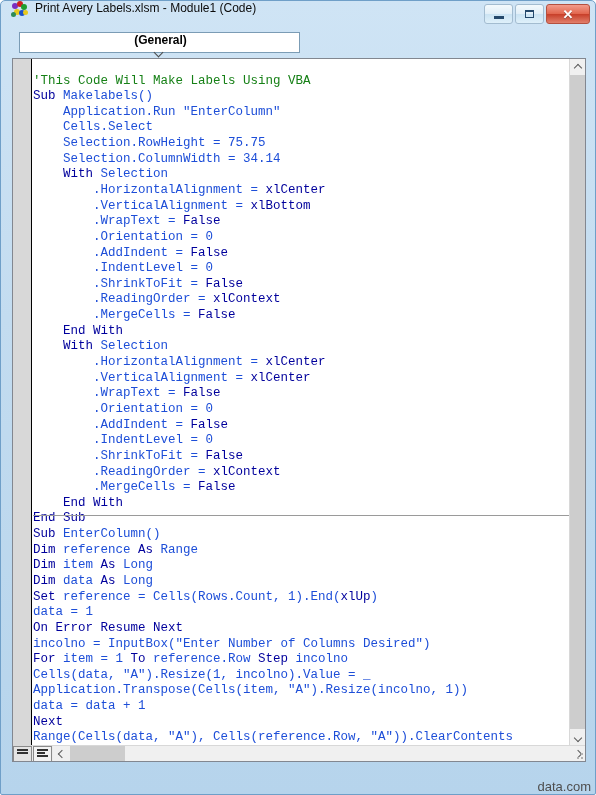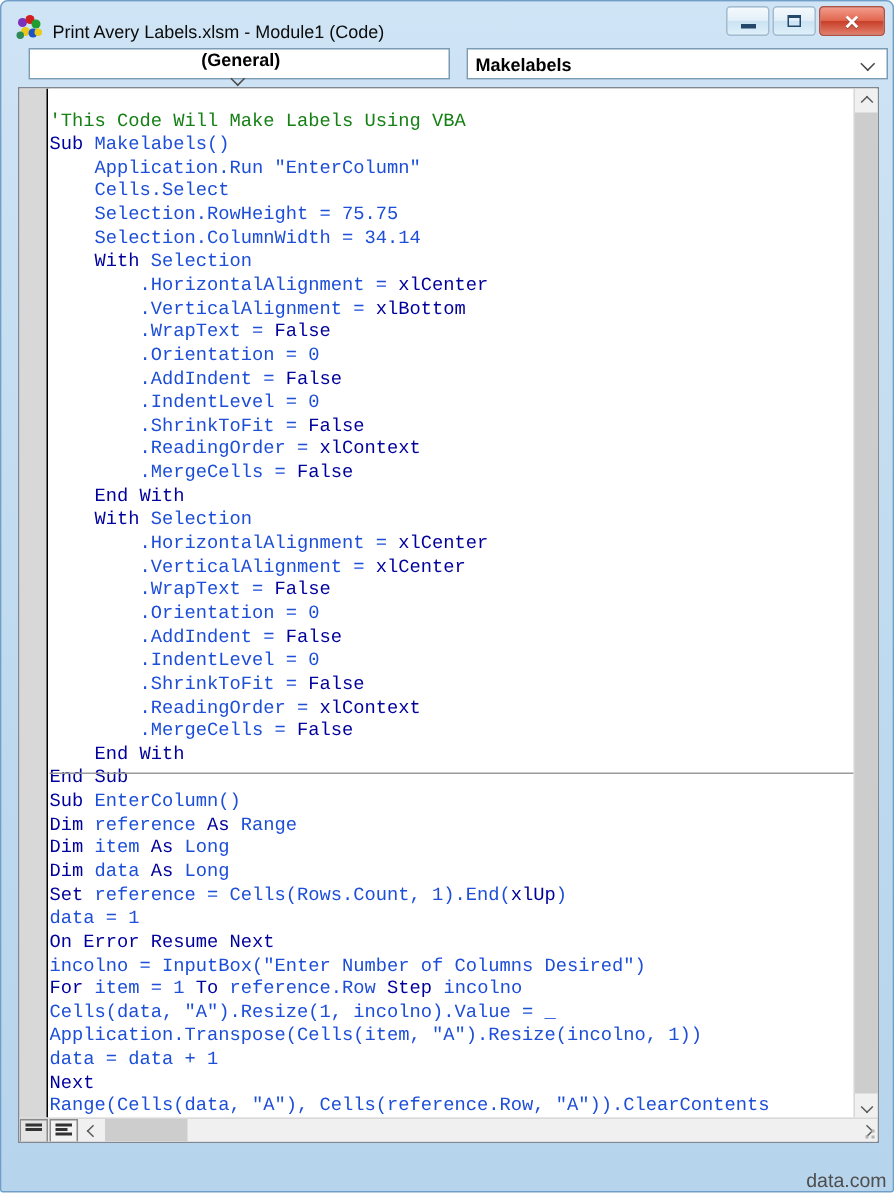--- a/index.html
+++ b/index.html
@@ -31,21 +31,21 @@
     left: 4px; top: 0; right: 4px; bottom: 4px;
   }
 
   
   #titlebar {
     position: absolute;
     left: 0; top: 0;
     width: 588px;
     height: 27px;
     display: flex;
-    align-items: flex-end;
+    align-items: flex-start;
     padding-left: 6px;
     box-sizing: border-box;
   }
   #app-icon {
     width: 18px; height: 18px;
     margin-right: 6px;
     position: relative;
     flex: 0 0 auto;
   }
   #app-icon i {
@@ -386,24 +386,20 @@
         </div>
         <div class="win-btn close">
           <span class="glyph-close">✕</span>
         </div>
       </div>
     </div>
 
     <div id="dropdown-row">
       <div class="combo" id="combo-object">
         <span class="combo-text">(General)</span>
-        <span class="chev"></span>
-      </div>
-      <div class="combo" id="combo-proc">
-        <span class="combo-text">Makelabels</span>
         <span class="chev"></span>
       </div>
     </div>
 
     <div id="code-pane">
       <div id="margin-indicator"></div>
 
       <div id="code-surface">
         <pre id="code-lines"><span class="ln"><span class="cmt">'This Code Will Make Labels Using VBA</span></span><span class="ln"><span class="kw">Sub </span><span class="tx">Makelabels()</span></span><span class="ln"><span class="tx">    Application.Run "EnterColumn"</span></span><span class="ln"><span class="tx">    Cells.Select</span></span><span class="ln"><span class="tx">    Selection.RowHeight = 75.75</span></span><span class="ln"><span class="tx">    Selection.ColumnWidth = 34.14</span></span><span class="ln"><span class="tx">    </span><span class="kw">With </span><span class="tx">Selection</span></span><span class="ln"><span class="tx">        .HorizontalAlignment = </span><span class="kw">xlCenter</span></span><span class="ln"><span class="tx">        .VerticalAlignment = </span><span class="kw">xlBottom</span></span><span class="ln"><span class="tx">        .WrapText = </span><span class="kw">False</span></span><span class="ln"><span class="tx">        .Orientation = 0</span></span><span class="ln"><span class="tx">        .AddIndent = </span><span class="kw">False</span></span><span class="ln"><span class="tx">        .IndentLevel = 0</span></span><span class="ln"><span class="tx">        .ShrinkToFit = </span><span class="kw">False</span></span><span class="ln"><span class="tx">        .ReadingOrder = </span><span class="kw">xlContext</span></span><span class="ln"><span class="tx">        .MergeCells = </span><span class="kw">False</span></span><span class="ln"><span class="tx">    </span><span class="kw">End With</span></span><span class="ln"><span class="tx">    </span><span class="kw">With </span><span class="tx">Selection</span></span><span class="ln"><span class="tx">        .HorizontalAlignment = </span><span class="kw">xlCenter</span></span><span class="ln"><span class="tx">        .VerticalAlignment = </span><span class="kw">xlCenter</span></span><span class="ln"><span class="tx">        .WrapText = </span><span class="kw">False</span></span><span class="ln"><span class="tx">        .Orientation = 0</span></span><span class="ln"><span class="tx">        .AddIndent = </span><span class="kw">False</span></span><span class="ln"><span class="tx">        .IndentLevel = 0</span></span><span class="ln"><span class="tx">        .ShrinkToFit = </span><span class="kw">False</span></span><span class="ln"><span class="tx">        .ReadingOrder = </span><span class="kw">xlContext</span></span><span class="ln"><span class="tx">        .MergeCells = </span><span class="kw">False</span></span><span class="ln"><span class="tx">    </span><span class="kw">End With</span></span><span class="ln"><span class="kw">End Sub</span></span><span class="ln"><span class="kw">Sub </span><span class="tx">EnterColumn()</span></span><span class="ln"><span class="kw">Dim </span><span class="tx">reference </span><span class="kw">As </span><span class="tx">Range</span></span><span class="ln"><span class="kw">Dim </span><span class="tx">item </span><span class="kw">As </span><span class="tx">Long</span></span><span class="ln"><span class="kw">Dim </span><span class="tx">data </span><span class="kw">As </span><span class="tx">Long</span></span><span class="ln"><span class="kw">Set </span><span class="tx">reference = Cells(Rows.Count, 1).End(</span><span class="kw">xlUp</span><span class="tx">)</span></span><span class="ln"><span class="tx">data = 1</span></span><span class="ln"><span class="kw">On Error Resume Next</span></span><span class="ln"><span class="tx">incolno = InputBox("Enter Number of Columns Desired")</span></span><span class="ln"><span class="kw">For </span><span class="tx">item = 1 </span><span class="kw">To </span><span class="tx">reference.Row </span><span class="kw">Step </span><span class="tx">incolno</span></span><span class="ln"><span class="tx">Cells(data, "A").Resize(1, incolno).Value = _</span></span><span class="ln"><span class="tx">Application.Transpose(Cells(item, "A").Resize(incolno, 1))</span></span><span class="ln"><span class="tx">data = data + 1</span></span><span class="ln"><span class="kw">Next</span></span><span class="ln"><span class="tx">Range(Cells(data, "A"), Cells(reference.Row, "A")).ClearContents</span></span></pre>
       </div>

